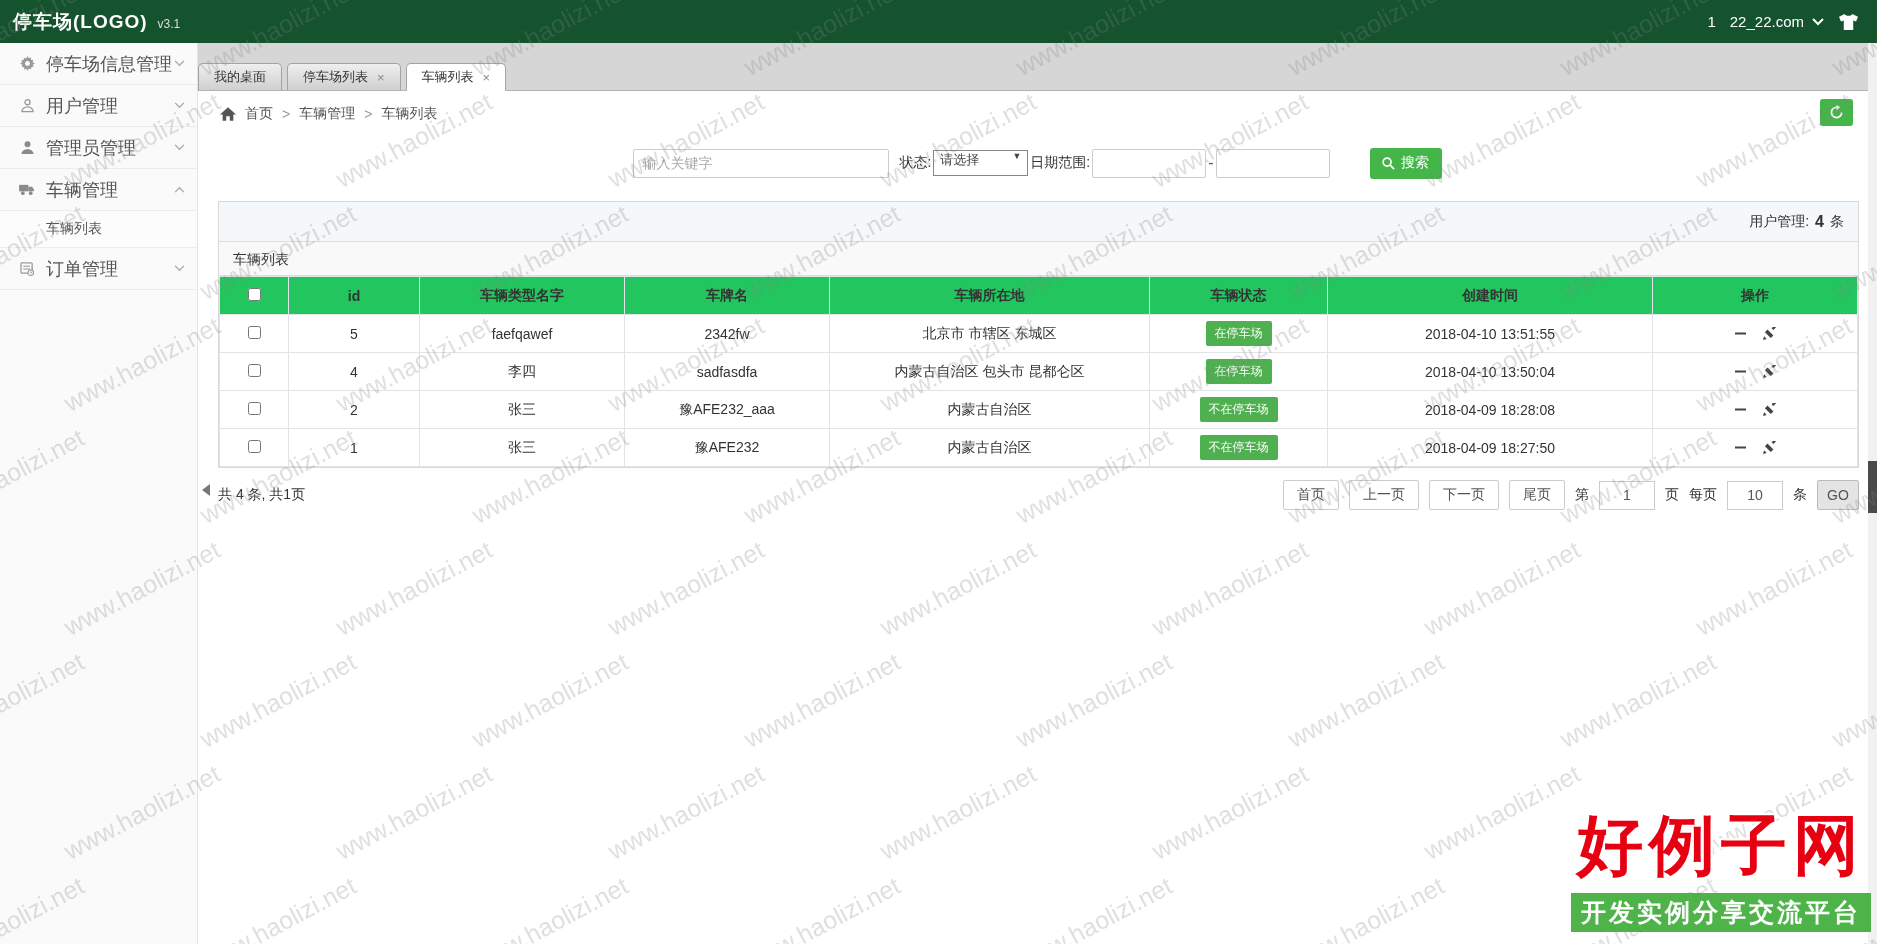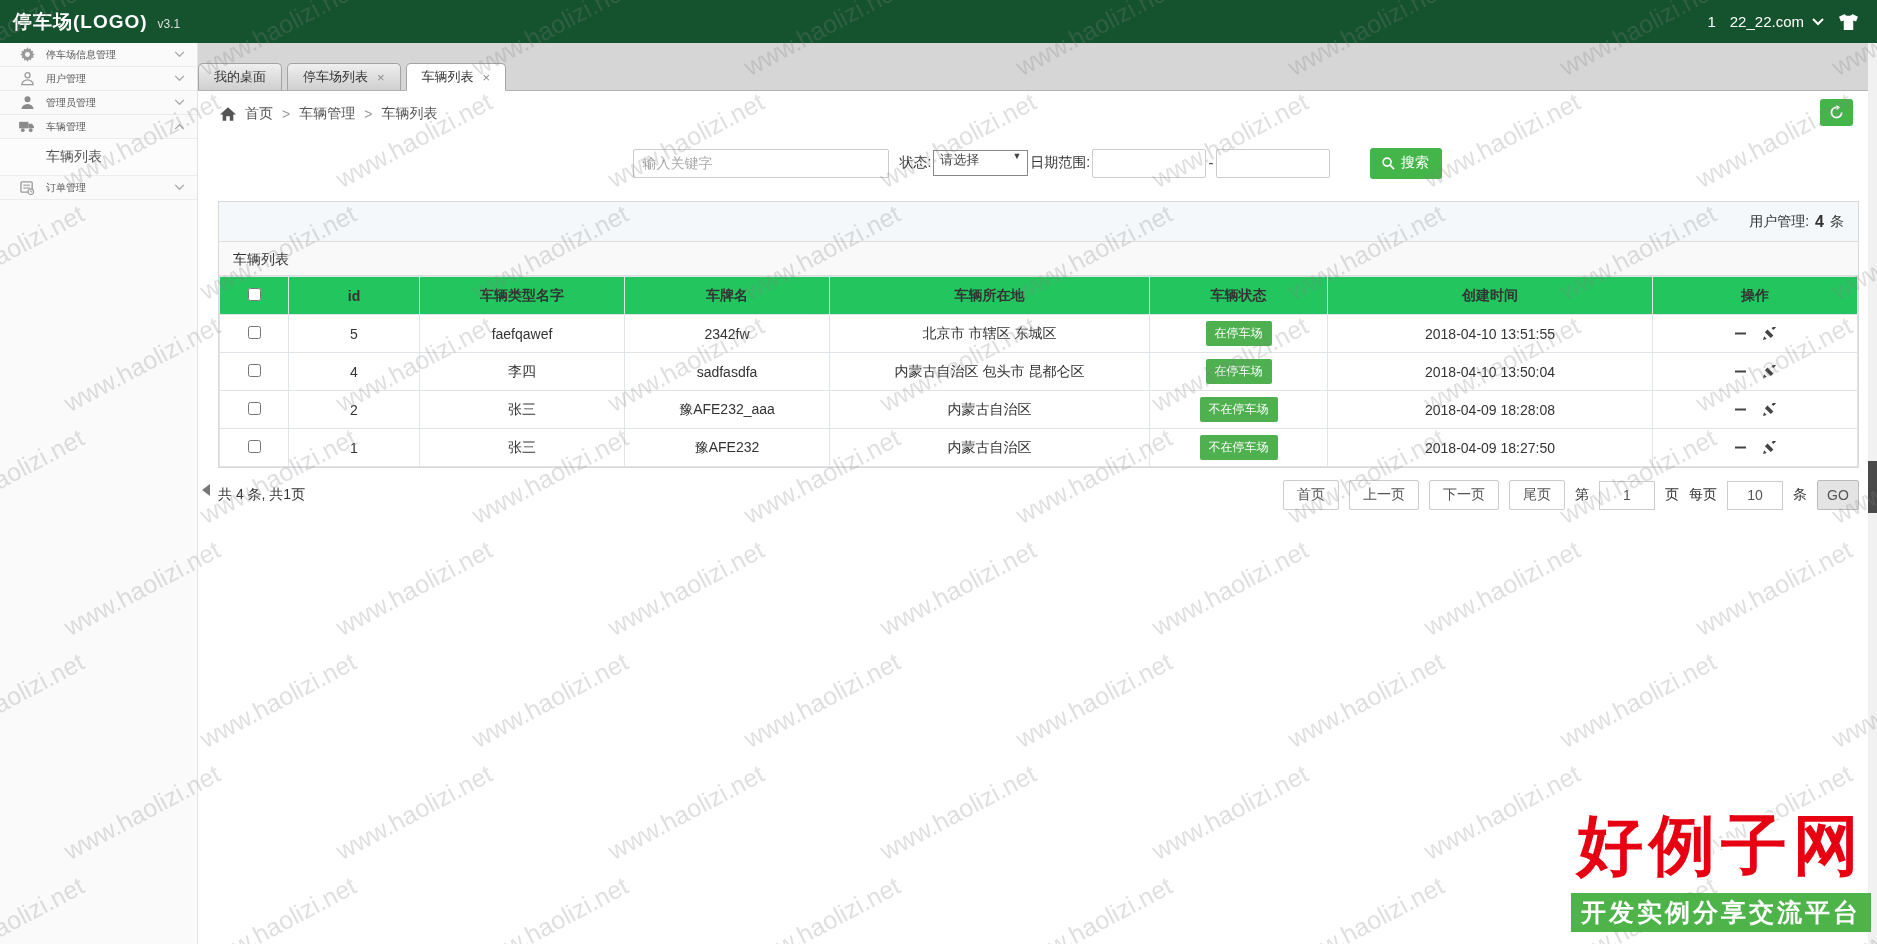--- a/index.html
+++ b/index.html
@@ -11,22 +11,22 @@
   .topbar { height:43px; background:#14532d; display:flex; align-items:center;
     padding:0 18px 0 13px; color:#fff; position:relative; z-index:2; }
   .topbar .title { font-size:19px; font-weight:bold; letter-spacing:1px; }
   .topbar .version { font-size:12px; color:#ddd; margin-left:10px; margin-top:4px; }
   .topbar .right { margin-left:auto; display:flex; align-items:center; gap:14px; font-size:15px; }
   .topbar .acct { display:flex; align-items:center; gap:8px; cursor:pointer; }
 
   
   .layout { display:flex; height:901px; position:relative; }
   .sidebar { width:201px; background:#fafafa; border-right:1px solid #e3e3e3; }
-  .side-item { height:24px; display:flex; align-items:center; padding:0 12px 0 18px;
-    font-size:10px; color:#555; border-bottom:1px solid #ececec; cursor:pointer; background:#fafafa; }
+  .side-item { height:42px; display:flex; align-items:center; padding:0 12px 0 18px;
+    font-size:18px; color:#555; border-bottom:1px solid #ececec; cursor:pointer; background:#fafafa; }
   .side-item .ic { width:18px; height:18px; margin-right:10px; display:inline-flex;
     align-items:center; justify-content:center; }
   .side-item .chev { margin-left:auto; }
   .side-sub { height:37px; display:flex; align-items:center; padding-left:46px;
     font-size:14px; color:#555; border-bottom:1px solid #ececec; cursor:pointer; background:#fcfcfc; }
 
   .main { flex:1; position:relative; background:#fff; }
 
   
   .tabstrip { height:48px; background:#d6d6d6; border-bottom:1px solid #b3b3b3;

